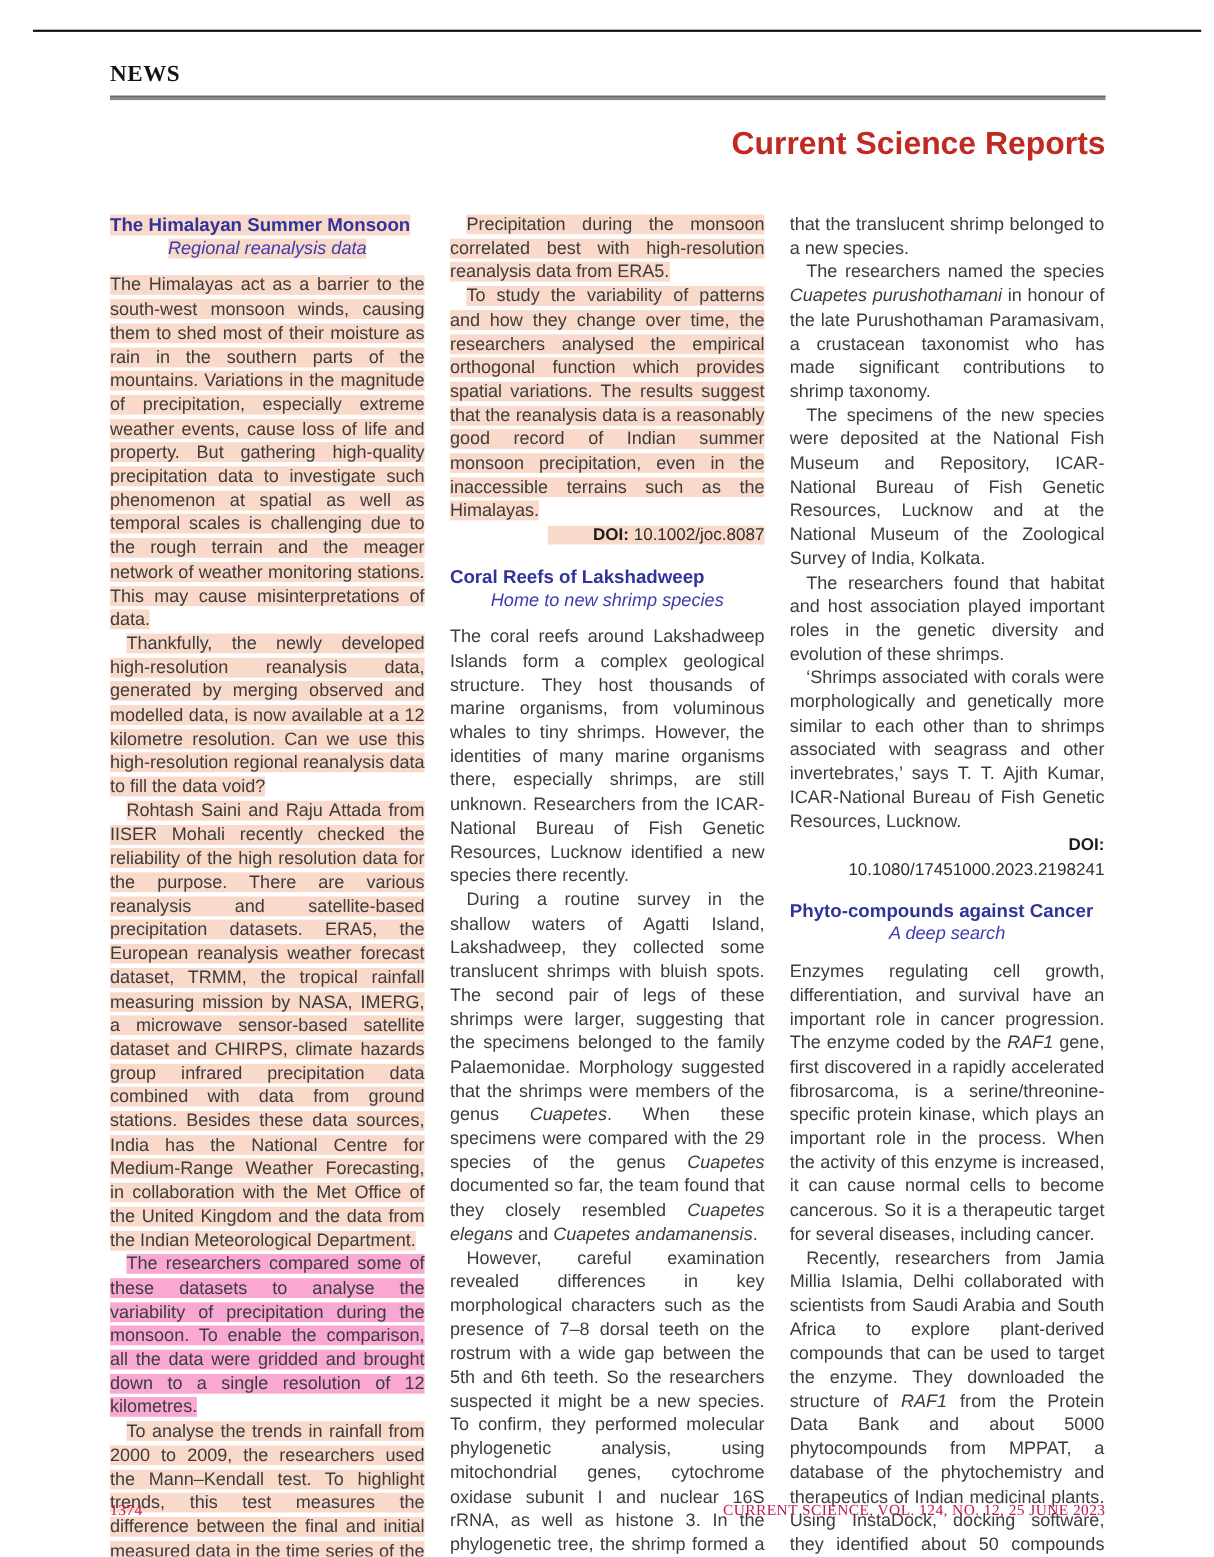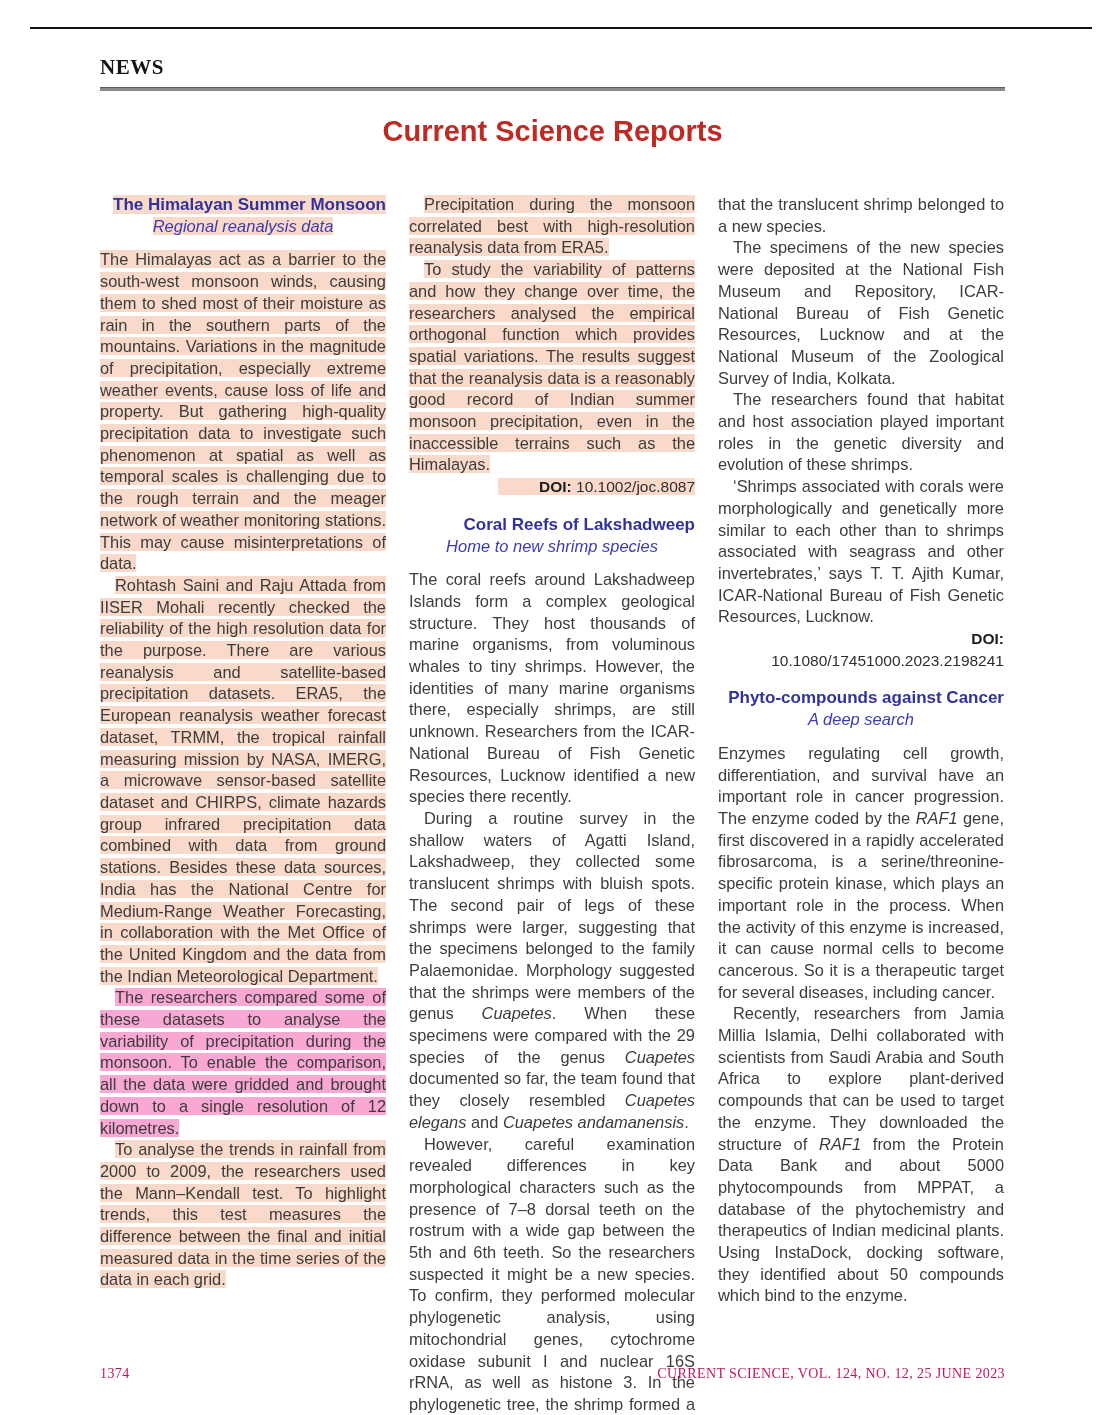--- a/index.html
+++ b/index.html
@@ -5,25 +5,25 @@
   html,body{margin:0;padding:0;}
   body{
     width:1104px;height:1415px;background:#ffffff;position:relative;
     font-family:"Liberation Sans",sans-serif;color:#3c3c3c;
     -webkit-font-smoothing:antialiased;
   }
   .top-rule{position:absolute;top:27px;left:30px;width:1062px;height:2px;background:#111;}
   .content{position:absolute;left:100px;top:55px;width:905px;}
   .kicker{font-family:"Liberation Serif",serif;font-weight:bold;font-size:21px;color:#141414;letter-spacing:0.5px;margin:0;}
   .kicker-rule{margin-top:7px;height:3px;background:#8a8a8a;border-top:1px solid #5e5e5e;}
-  .page-title{text-align:center;font-size:29px;font-weight:bold;margin:24px 0 0 0;}
+  .page-title{text-align:right;font-size:29px;font-weight:bold;margin:24px 0 0 0;}
   .columns{display:flex;gap:23px;margin-top:46px;}
   .column{width:286px;text-align:justify;font-size:16.4px;line-height:21.7px;}
   .column > :first-child{margin-top:0;}
-  h3.sec{font-size:17px;line-height:21.7px;font-weight:bold;text-align:right;margin:16px 0 0 0;}
+  h3.sec{font-size:17px;line-height:21.7px;font-weight:bold;text-align:left;margin:16px 0 0 0;}
   h4.sub{font-size:16.5px;line-height:21.7px;font-weight:normal;font-style:italic;text-align:center;margin:0 0 12px 0;}
   p.para{margin:0;}
   p.para.indent{text-indent:15px;}
   p.doi{margin:0;text-align:right;font-size:15.5px;color:#2e2e2e;}
   p.doi b{color:#1c1c1c;padding-left:41px;}
   .hl{box-decoration-break:clone;-webkit-box-decoration-break:clone;}
   .footer{position:absolute;left:100px;top:1366px;width:905px;display:flex;justify-content:space-between;
     font-family:"Liberation Serif",serif;font-size:14px;color:#be185d;letter-spacing:0.4px;}
 </style>
 </head>
@@ -33,36 +33,38 @@
 
 <div class="content">
   <p class="kicker">NEWS</p>
   <div class="kicker-rule"></div>
   <h1 class="page-title" style="color: rgb(191, 42, 34);">Current Science Reports</h1>
   <div class="columns">
     <div class="column">
         <h3 class="sec" style="color: rgb(50, 50, 155);"><span class="hl" style="background: rgb(249, 217, 201);">The Himalayan Summer Monsoon</span></h3>
         <h4 class="sub" style="color: rgb(60, 60, 176);"><span class="hl" style="background: rgb(249, 217, 201); margin-top: 12px;">Regional reanalysis data</span></h4>
         <p class="para"><span class="hl" style="background: rgb(249, 217, 201);">The Himalayas act as a barrier to the south-west monsoon winds, causing them to shed most of their moisture as rain in the southern parts of the mountains. Variations in the magnitude of precipitation, especially extreme weather events, cause loss of life and property. But gathering high-quality precipitation data to investigate such phenomenon at spatial as well as temporal scales is challenging due to the rough terrain and the meager network of weather monitoring stations. This may cause misinterpretations of data.</span></p>
+        <p class="para indent"><span class="hl" style="background: rgb(249, 217, 201);">Thankfully, the newly developed high-resolution reanalysis data, generated by merging observed and modelled data, is now available at a 12 kilometre resolution. Can we use this high-resolution regional reanalysis data to fill the data void?</span></p>
         <p class="para indent"><span class="hl" style="background: rgb(249, 217, 201);">Rohtash Saini and Raju Attada from IISER Mohali recently checked the reliability of the high resolution data for the purpose. There are various reanalysis and satellite-based precipitation datasets. ERA5, the European reanalysis weather forecast dataset, TRMM, the tropical rainfall measuring mission by NASA, IMERG, a microwave sensor-based satellite dataset and CHIRPS, climate hazards group infrared precipitation data combined with data from ground stations. Besides these data sources, India has the National Centre for Medium-Range Weather Forecasting, in collaboration with the Met Office of the United Kingdom and the data from the Indian Meteorological Department.</span></p>
         <p class="para indent"><span class="hl" style="background: #f9a8d4;">The researchers compared some of these datasets to analyse the variability of precipitation during the monsoon. To enable the comparison, all the data were gridded and brought down to a single resolution of 12 kilometres.</span></p>
         <p class="para indent"><span class="hl" style="background: rgb(249, 217, 201);">To analyse the trends in rainfall from 2000 to 2009, the researchers used the Mann–Kendall test. To highlight trends, this test measures the difference between the final and initial measured data in the time series of the data in each grid.</span></p>
       </div>
     <div class="column">
         <p class="para indent"><span class="hl" style="background: rgb(249, 217, 201);">Precipitation during the monsoon correlated best with high-resolution reanalysis data from ERA5.</span></p>
         <p class="para indent"><span class="hl" style="background: rgb(249, 217, 201);">To study the variability of patterns and how they change over time, the researchers analysed the empirical orthogonal function which provides spatial variations. The results suggest that the reanalysis data is a reasonably good record of Indian summer monsoon precipitation, even in the inaccessible terrains such as the Himalayas.</span></p>
         <p class="doi"><span class="hl" style="background: rgb(249, 217, 201);"><b>DOI: </b>10.1002/joc.8087</span></p>
         <h3 class="sec" style="color: rgb(50, 50, 155);"><span class="hl">Coral Reefs of Lakshadweep</span></h3>
         <h4 class="sub" style="color: rgb(60, 60, 176);"><span class="hl">Home to new shrimp species</span></h4>
         <p class="para"><span class="hl">The coral reefs around Lakshadweep Islands form a complex geological structure. They host thousands of marine organisms, from voluminous whales to tiny shrimps. However, the identities of many marine organisms there, especially shrimps, are still unknown. Researchers from the ICAR-National Bureau of Fish Genetic Resources, Lucknow identified a new species there recently.</span></p>
         <p class="para indent"><span class="hl">During a routine survey in the shallow waters of Agatti Island, Lakshadweep, they collected some translucent shrimps with bluish spots. The second pair of legs of these shrimps were larger, suggesting that the specimens belonged to the family Palaemonidae. Morphology suggested that the shrimps were members of the genus <i>Cuapetes</i>. When these specimens were compared with the 29 species of the genus <i>Cuapetes</i> documented so far, the team found that they closely resembled <i>Cuapetes elegans</i> and <i>Cuapetes andamanensis</i>.</span></p>
         <p class="para indent"><span class="hl">However, careful examination revealed differences in key morphological characters such as the presence of 7–8 dorsal teeth on the rostrum with a wide gap between the 5th and 6th teeth. So the researchers suspected it might be a new species. To confirm, they performed molecular phylogenetic analysis, using mitochondrial genes, cytochrome oxidase subunit I and nuclear 16S rRNA, as well as histone 3. In the phylogenetic tree, the shrimp formed a separate cluster, indicating</span></p>
       </div>
     <div class="column">
         <p class="para"><span class="hl">that the translucent shrimp belonged to a new species.</span></p>
+        <p class="para indent"><span class="hl">The researchers named the species <i>Cuapetes purushothamani</i> in honour of the late Purushothaman Paramasivam, a crustacean taxonomist who has made significant contributions to shrimp taxonomy.</span></p>
         <p class="para indent"><span class="hl">The specimens of the new species were deposited at the National Fish Museum and Repository, ICAR-National Bureau of Fish Genetic Resources, Lucknow and at the National Museum of the Zoological Survey of India, Kolkata.</span></p>
         <p class="para indent"><span class="hl">The researchers found that habitat and host association played important roles in the genetic diversity and evolution of these shrimps.</span></p>
         <p class="para indent"><span class="hl">‘Shrimps associated with corals were morphologically and genetically more similar to each other than to shrimps associated with seagrass and other invertebrates,’ says T. T. Ajith Kumar, ICAR-National Bureau of Fish Genetic Resources, Lucknow.</span></p>
         <p class="doi"><span class="hl"><b>DOI: </b>10.1080/17451000.2023.2198241</span></p>
         <h3 class="sec" style="color: rgb(50, 50, 155);"><span class="hl">Phyto-compounds against Cancer</span></h3>
         <h4 class="sub" style="color: rgb(60, 60, 176);"><span class="hl">A deep search</span></h4>
         <p class="para"><span class="hl">Enzymes regulating cell growth, differentiation, and survival have an important role in cancer progression. The enzyme coded by the <i>RAF1</i> gene, first discovered in a rapidly accelerated fibrosarcoma, is a serine/threonine-specific protein kinase, which plays an important role in the process. When the activity of this enzyme is increased, it can cause normal cells to become cancerous. So it is a therapeutic target for several diseases, including cancer.</span></p>
         <p class="para indent"><span class="hl">Recently, researchers from Jamia Millia Islamia, Delhi collaborated with scientists from Saudi Arabia and South Africa to explore plant-derived compounds that can be used to target the enzyme. They downloaded the structure of <i>RAF1</i> from the Protein Data Bank and about 5000 phytocompounds from MPPAT, a database of the phytochemistry and therapeutics of Indian medicinal plants. Using InstaDock, docking software, they identified about 50 compounds which bind to the enzyme.</span></p>
       </div>
   </div>

